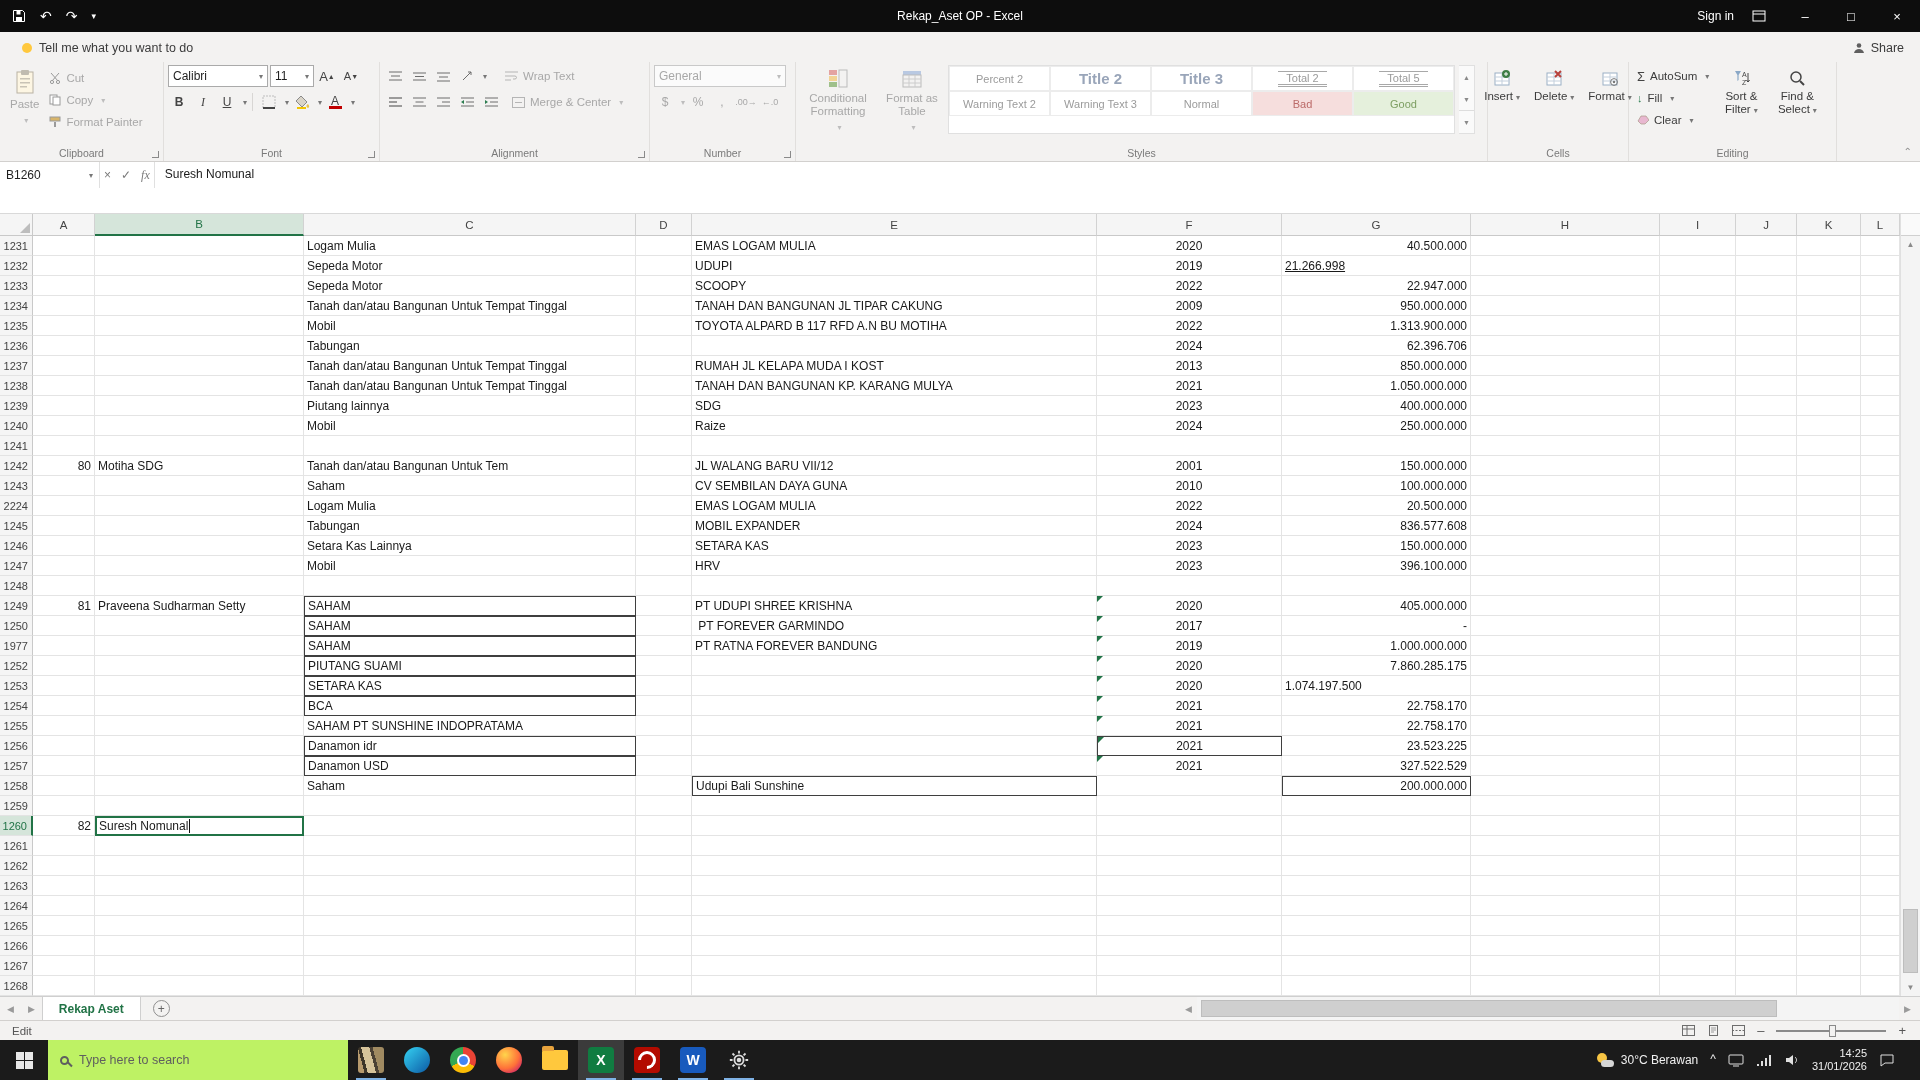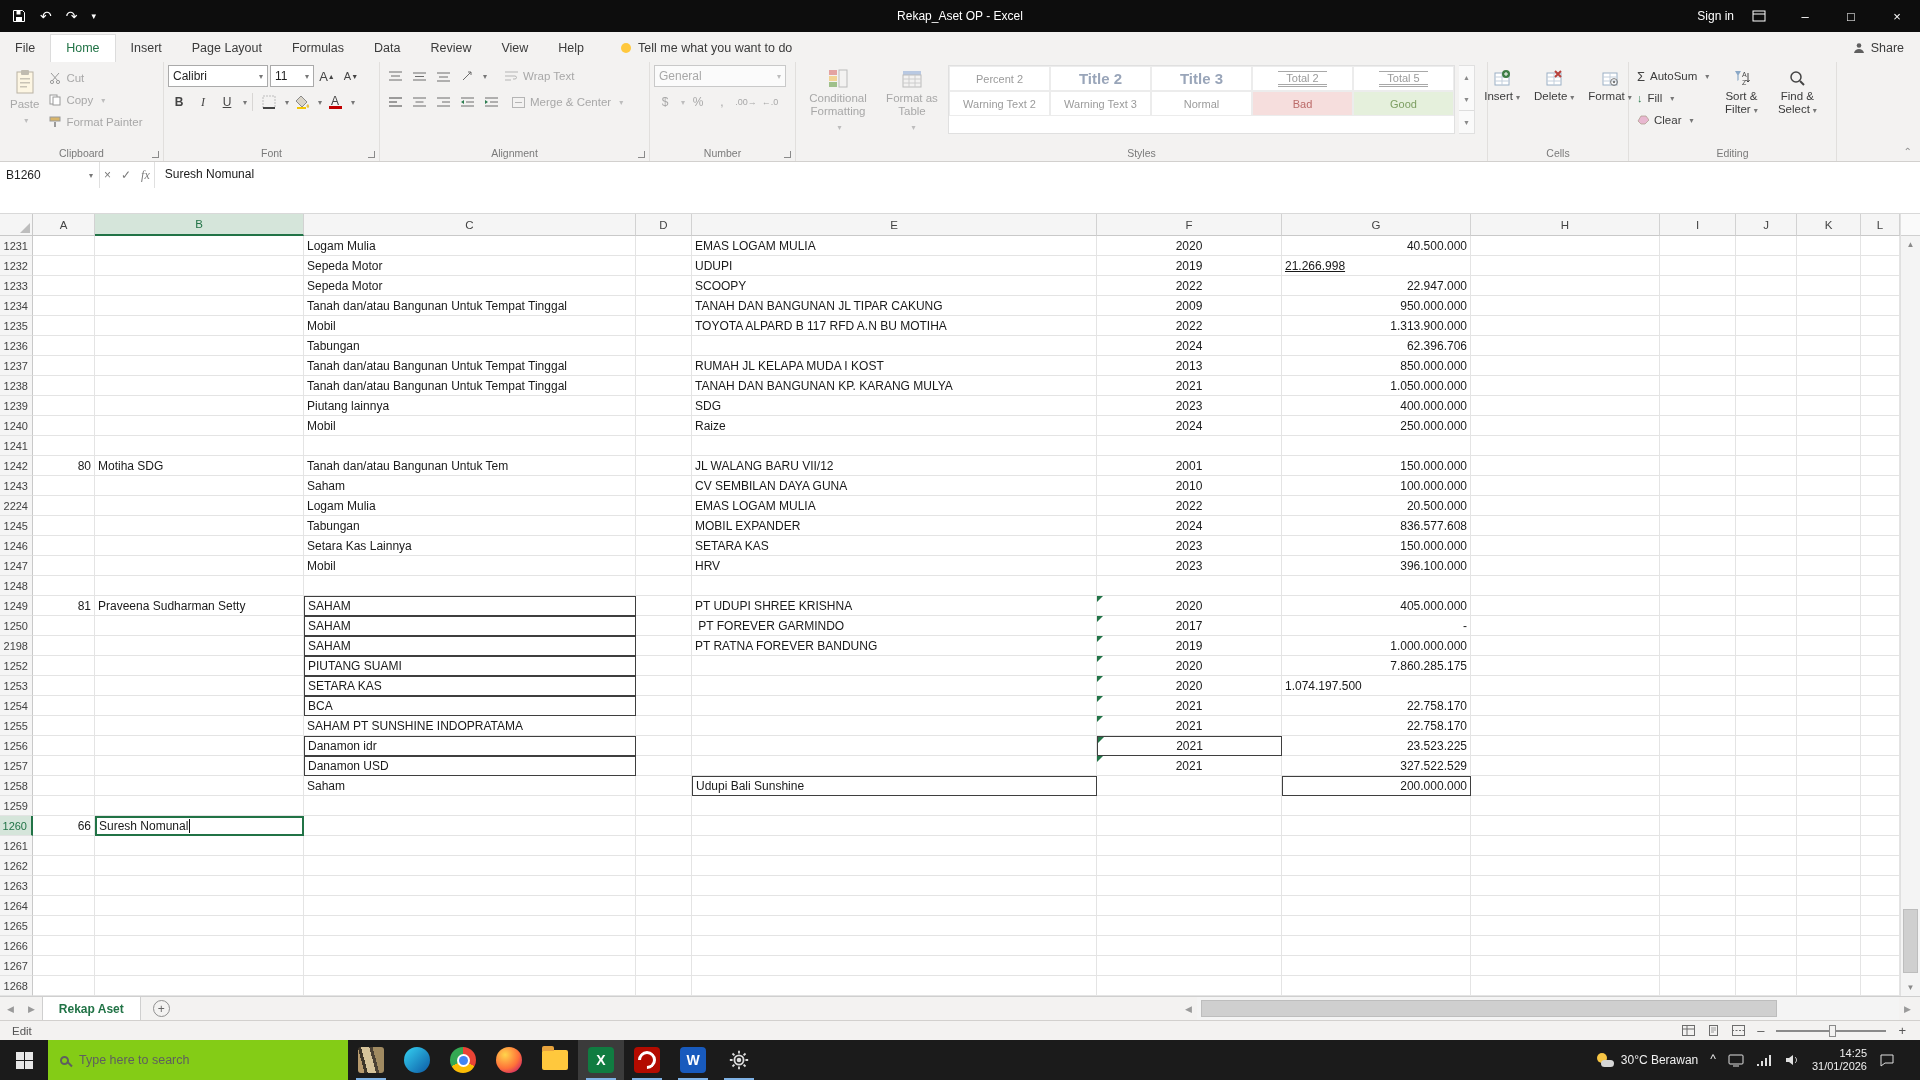--- a/index.html
+++ b/index.html
@@ -104,21 +104,21 @@
 .viewico{font-size:12px;color:#6d6d6d}
 .zoomtrack{width:110px;height:2px;background:#8a8a8a;position:relative}
 .zoomthumb{position:absolute;left:48%;top:-5px;width:7px;height:12px;background:#f3f2f1;border:1px solid #8a8a8a}
 .zsign{font-size:13px;color:#555}
 
 
 .taskbar{height:40px;background:#1b1b1b;display:flex;align-items:stretch;flex:0 0 40px;color:#e8e8e8}
 .tb-start{width:48px;display:flex;align-items:center;justify-content:center}
 .winlogo{display:grid;grid-template-columns:8px 8px;grid-template-rows:8px 8px;gap:1px}
 .winlogo i{background:#e8e8e8}
-.tb-search{width:300px;background:#84cc16;display:flex;align-items:center;gap:10px;padding:0 12px;color:#5f5f5f;font-size:12.5px}
+.tb-search{width:300px;background:#bef264;display:flex;align-items:center;gap:10px;padding:0 12px;color:#5f5f5f;font-size:12.5px}
 .mag{width:9px;height:9px;border:2px solid #5f5f5f;border-radius:50%;position:relative;flex:0 0 auto}
 .mag::after{content:'';position:absolute;width:7px;height:2px;background:#5f5f5f;transform:rotate(45deg);right:-6px;bottom:-2px}
 #taskapps{display:flex}
 .tapp{width:46px;display:flex;align-items:center;justify-content:center;position:relative}
 .tapp.open::after{content:'';position:absolute;bottom:0;left:8px;right:8px;height:2px;background:#7fb2e5}
 .tapp.activeapp{background:rgba(255,255,255,.14)}
 .ticon{width:26px;height:26px;display:flex;align-items:center;justify-content:center;font-weight:bold;font-size:14px;color:#fff;position:relative}
 .ic-photo-viewer{border-radius:3px;background:linear-gradient(75deg,#b79a6d 0 20%,#3c3428 20% 30%,#d6c39a 30% 55%,#4a4034 55% 65%,#a08a61 65%)}
 .ic-edge{border-radius:50%;background:linear-gradient(135deg,#35d2f2,#0c59a4)}
 .ic-chrome{border-radius:50%;background:conic-gradient(#ea4335 0 120deg,#fbbc05 0 240deg,#34a853 0 360deg)}
@@ -170,31 +170,20 @@
           </svg>
         </span>
       <span class="winbtn">–</span>
       <span class="winbtn">□</span>
       <span class="winbtn">×</span>
     </div>
   </div>
 
   <div class="tabsrow">
     <div class="tabs-left">
-      <div id="tabstrip">
-          <div class="rtab">File</div>
-          <div class="rtab active">Home</div>
-          <div class="rtab">Insert</div>
-          <div class="rtab">Page Layout</div>
-          <div class="rtab">Formulas</div>
-          <div class="rtab">Data</div>
-          <div class="rtab">Review</div>
-          <div class="rtab">View</div>
-          <div class="rtab">Help</div>
-        </div>
       <div class="tellme">
         <span class="bulb"></span>
         <span>Tell me what you want to do</span>
       </div>
     </div>
     <div class="share">
       <svg width="12" height="12" viewBox="0 0 12 12">
           <circle cx="6" cy="3.5" r="2.3" fill="#5f5f5f"></circle>
           <path d="M1 11c.6-2.6 2.6-4 5-4s4.4 1.4 5 4z" fill="#5f5f5f"></path>
         </svg>
@@ -844,21 +833,21 @@
             <div class="cell" style="width: 405px;"><span class="ctext"> PT FOREVER GARMINDO</span></div>
             <div class="cell mark" style="width: 185px; justify-content: center;"><span class="ctext">2017</span></div>
             <div class="cell" style="width: 189px; justify-content: flex-end;"><span class="ctext">-</span></div>
             <div class="cell" style="width: 189px;"></div>
             <div class="cell" style="width: 76px;"></div>
             <div class="cell" style="width: 61px;"></div>
             <div class="cell" style="width: 64px;"></div>
             <div class="cell" style="width: 39px;"></div>
           </div>
           <div class="grow">
-            <div class="rh">2198</div>
+            <div class="rh">1977</div>
             <div class="cell" style="width: 62px; justify-content: flex-end;"></div>
             <div class="cell" style="width: 209px;"></div>
             <div class="cell box" style="width: 332px;"><span class="ctext">SAHAM</span></div>
             <div class="cell" style="width: 56px;"></div>
             <div class="cell" style="width: 405px;"><span class="ctext">PT RATNA FOREVER BANDUNG</span></div>
             <div class="cell mark" style="width: 185px; justify-content: center;"><span class="ctext">2019</span></div>
             <div class="cell" style="width: 189px; justify-content: flex-end;"><span class="ctext">1.000.000.000</span></div>
             <div class="cell" style="width: 189px;"></div>
             <div class="cell" style="width: 76px;"></div>
             <div class="cell" style="width: 61px;"></div>
@@ -980,21 +969,21 @@
             <div class="cell" style="width: 185px; justify-content: center;"></div>
             <div class="cell" style="width: 189px; justify-content: flex-end;"></div>
             <div class="cell" style="width: 189px;"></div>
             <div class="cell" style="width: 76px;"></div>
             <div class="cell" style="width: 61px;"></div>
             <div class="cell" style="width: 64px;"></div>
             <div class="cell" style="width: 39px;"></div>
           </div>
           <div class="grow">
             <div class="rh sel">1260</div>
-            <div class="cell" style="width: 62px; justify-content: flex-end;"><span class="ctext">66</span></div>
+            <div class="cell" style="width: 62px; justify-content: flex-end;"><span class="ctext">82</span></div>
             <div class="cell active" style="width: 209px;"><span class="ctext">Suresh Nomunal</span><span class="caret"></span></div>
             <div class="cell" style="width: 332px;"></div>
             <div class="cell" style="width: 56px;"></div>
             <div class="cell" style="width: 405px;"></div>
             <div class="cell" style="width: 185px; justify-content: center;"></div>
             <div class="cell" style="width: 189px; justify-content: flex-end;"></div>
             <div class="cell" style="width: 189px;"></div>
             <div class="cell" style="width: 76px;"></div>
             <div class="cell" style="width: 61px;"></div>
             <div class="cell" style="width: 64px;"></div>

